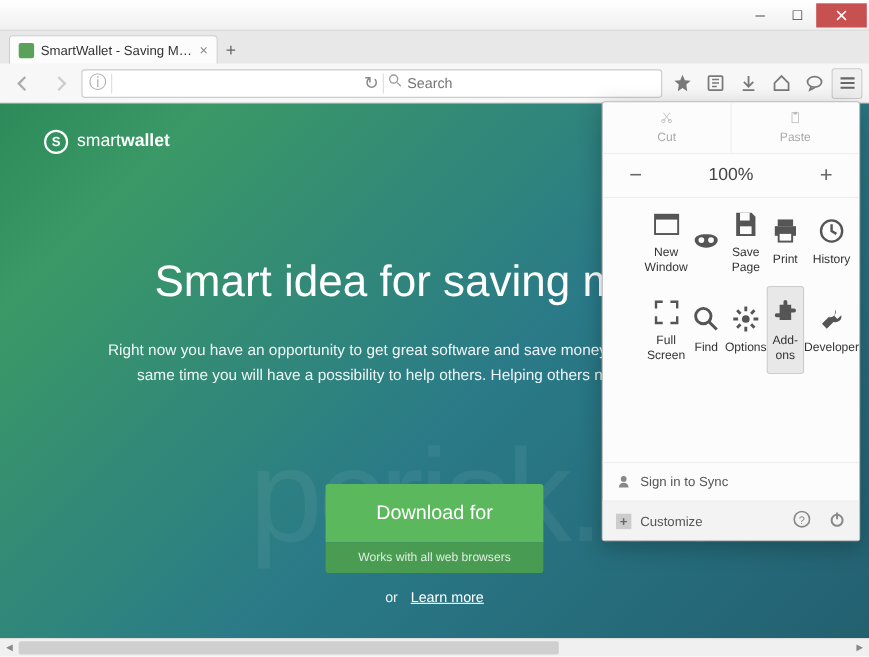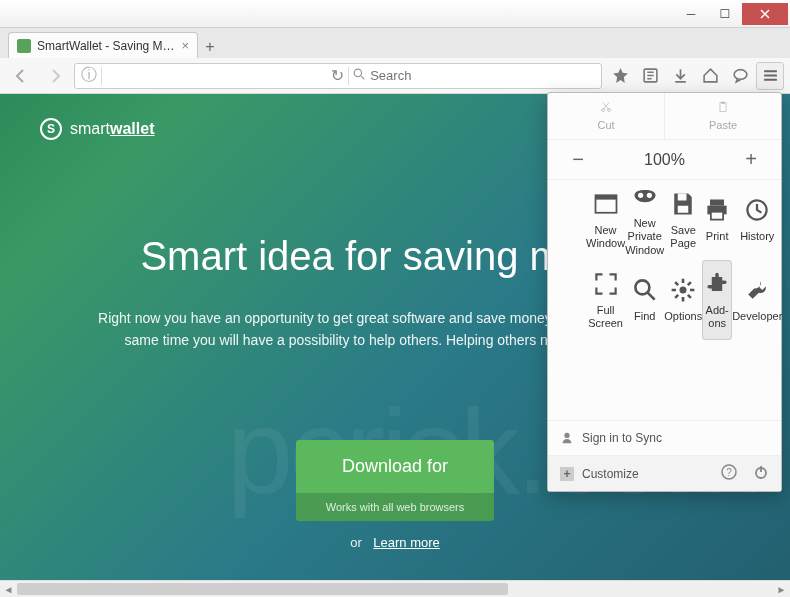--- a/index.html
+++ b/index.html
@@ -33,21 +33,21 @@
 .r-btn svg { width: 17px; height: 17px; fill: #7a7a7a; }
 .r-btn.hamburger { border: 1px solid #ccc; background: #f0f0f0; }
 
 
 .page { position: relative; width: 100%; height: calc(597px - 28px - 30px - 36px - 17px); overflow: hidden;
   background: linear-gradient(135deg, #2d8a5a 0%, #3a9966 15%, #2a7a88 55%, #236070 100%); }
 .watermark { position: absolute; right: 30px; bottom: 60px; font-size: 120px; font-weight: 300; color: rgba(255,255,255,0.06); letter-spacing: -4px; user-select: none; transform: rotate(0deg); }
 .brand { position: absolute; top: 24px; left: 40px; display: flex; align-items: center; gap: 8px; color: #fff; }
 .brand .logo { width: 22px; height: 22px; border-radius: 50%; border: 2px solid #fff; display: flex; align-items: center; justify-content: center; font-size: 12px; font-weight: bold; }
 .brand .name { font-weight: 300; }
-.brand .name b { font-weight: 600; text-decoration: underline; }
+.brand .name b { font-weight: 600; }
 .hero { position: absolute; top: 140px; left: 0; right: 0; text-align: center; color: #fff; padding: 0 40px; }
 .hero h1 { font-size: 40px; font-weight: 300; margin-bottom: 28px; }
 .hero p { font-size: 14px; font-weight: 300; opacity: 0.92; line-height: 1.6; max-width: 620px; margin: 0 auto; }
 .cta { position: absolute; bottom: 30px; left: 50%; transform: translateX(-50%); text-align: center; }
 .dl-btn { background: #5cb85c; color: #fff; border: none; padding: 16px 46px; font-size: 18px; border-radius: 3px 3px 0 0; display: block; }
 .dl-sub { background: rgba(76,160,76,0.9); color: #dfeedf; font-size: 11px; padding: 8px; border-radius: 0 0 3px 3px; }
 .or-row { margin-top: 14px; font-size: 13px; color: #e8f0ec; }
 .or-row a { color: #fff; text-decoration: underline; margin-left: 8px; }
 
 
@@ -211,21 +211,20 @@
           <rect x="4" y="6" width="24" height="5" fill="#555"></rect>
         </svg>
         <span class="lbl">New Window</span>
       </div>
     <div class="gitem">
         <svg viewBox="0 0 32 32">
           <path d="M4 14c0-4 5-6 12-6s12 2 12 6-5 8-12 8S4 18 4 14z" fill="#555"></path>
           <circle cx="11" cy="14" r="3" fill="#fcfcfc"></circle>
           <circle cx="21" cy="14" r="3" fill="#fcfcfc"></circle>
         </svg>
-        <span class="lbl">New Private Window</span>
       </div>
     <div class="gitem">
         <svg viewBox="0 0 32 32">
           <path d="M6 4h16l4 4v20H6z" fill="#555"></path>
           <rect x="10" y="4" width="10" height="8" fill="#fcfcfc"></rect>
           <rect x="10" y="18" width="12" height="8" fill="#fcfcfc"></rect>
         </svg>
         <span class="lbl">Save Page</span>
       </div>
     <div class="gitem">

